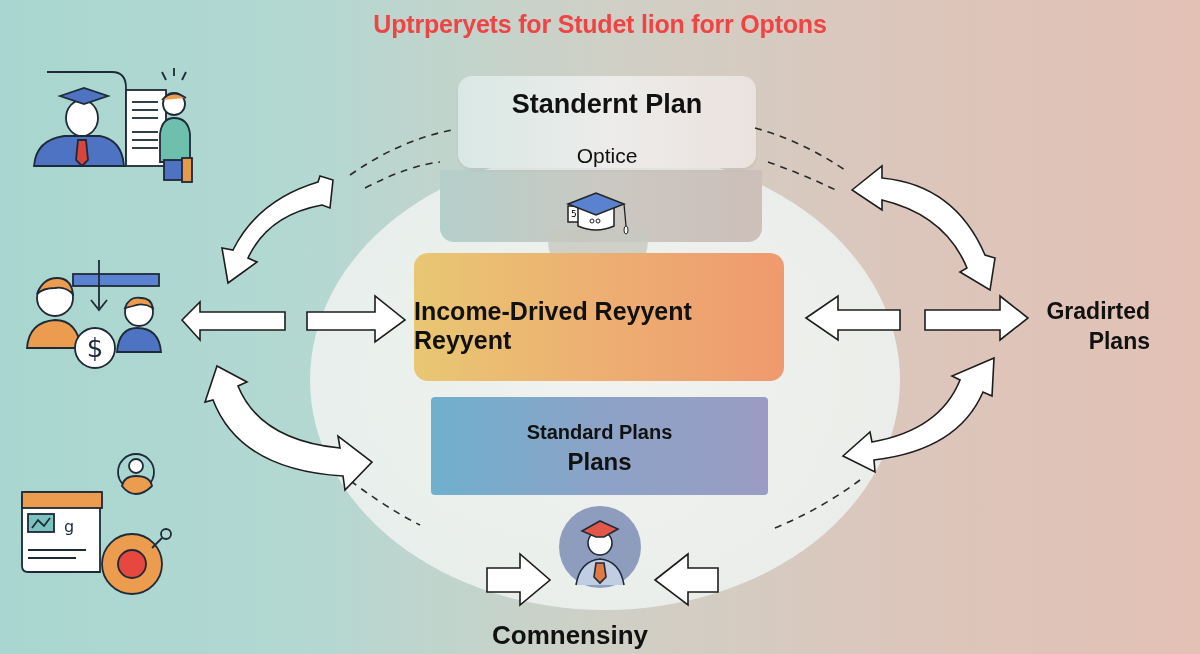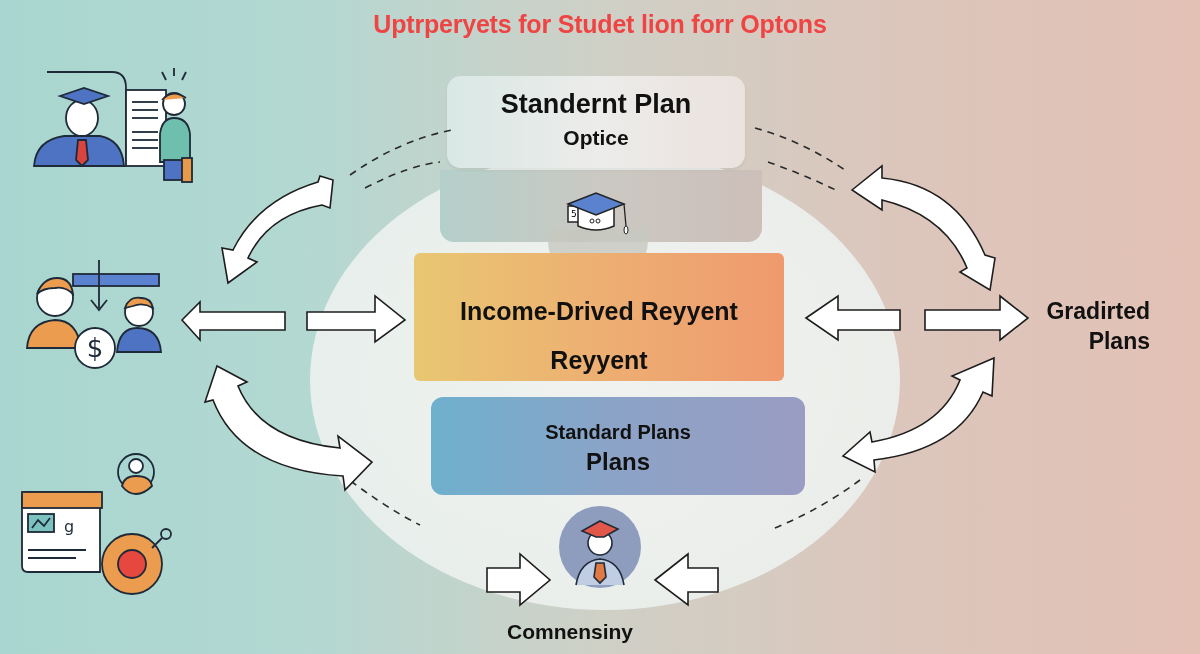--- a/index.html
+++ b/index.html
@@ -5,35 +5,35 @@
   *{box-sizing:border-box;margin:0;padding:0}
   html,body{width:1200px;height:654px;overflow:hidden}
   body{font-family:"Liberation Sans","DejaVu Sans",sans-serif;color:#111;
     background:linear-gradient(90deg,#a9d6d0 0%,#b3d8d2 25%,#cfd0c6 50%,#dcc6bc 75%,#e3c1b5 100%);position:relative}
   .abs{position:absolute}
   .title{left:0;top:10px;width:1200px;text-align:center;font-weight:700;font-size:25px;color:#ef4444;letter-spacing:-0.2px}
   .ellipse{left:310px;top:150px;width:590px;height:460px;border-radius:50%;
     background:radial-gradient(ellipse at center,#f3f5f3 0%,#eef2ef 60%,#e6ecea 100%);opacity:.92}
   .topwrap{left:440px;top:170px;width:322px;height:72px;border-radius:0 0 14px 14px;
     background:linear-gradient(90deg,#b4cfca,#cbc8c2,#cdbfba)}
-  .topcard{left:447px;top:76px;width:298px;height:92px;border-radius:14px;
+  .topcard{left:458px;top:76px;width:298px;height:92px;border-radius:14px;
     background:linear-gradient(90deg,#d9e8e5,#ececea,#ebe2de);text-align:center;box-shadow:0 2px 3px rgba(0,0,0,.06)}
   .topcard .t1{font-weight:700;font-size:27px;margin-top:13px}
-  .topcard .t2{font-weight:700;font-size:21px;margin-top:6px}
+  .topcard .t2{font-weight:400;font-size:21px;margin-top:24px}
   .bump{left:548px;top:230px;width:100px;height:60px;border-radius:0 0 50px 50px;background:#c5c8bf;opacity:.8}
-  .income{left:414px;top:253px;width:370px;height:128px;border-radius:6px;
-    background:linear-gradient(90deg,#e8c772,#edaf72,#ef9a6e);text-align:center}
+  .income{left:414px;top:253px;width:370px;height:128px;border-radius:14px;
+    background:linear-gradient(90deg,#e8c772,#edaf72,#ef9a6e);text-align:left}
   .income .t1{font-weight:700;font-size:25px;margin-top:44px}
-  .income .t2{font-weight:700;font-size:25px;margin-top:20px}
-  .standard{left:431px;top:397px;width:374px;height:98px;border-radius:12px;
+  .income .t2{font-weight:700;font-size:25px;margin-top:0}
+  .standard{left:431px;top:397px;width:337px;height:98px;border-radius:4px;
     background:linear-gradient(90deg,#6fb0cd,#8ca3c7,#9a9cc3);text-align:center}
   .standard .t1{font-weight:700;font-size:20px;margin-top:24px}
   .standard .t2{font-weight:700;font-size:24px;margin-top:4px}
   .grad-label{left:1030px;top:296px;width:120px;text-align:right;font-weight:700;font-size:23px;line-height:30px}
-  .bottom-label{left:0;top:620px;width:1140px;text-align:center;font-weight:700;font-size:21px}
+  .bottom-label{left:0;top:620px;width:1140px;text-align:center;font-weight:700;font-size:26px}
   svg{position:absolute;overflow:visible}
 </style>
 </head>
 <body>
 
 <div class="abs title">Uptrperyets for Studet lion forr Optons</div>
 
 <div class="abs ellipse"></div>
 <div class="abs topwrap"></div>
 <div class="abs bump"></div>

